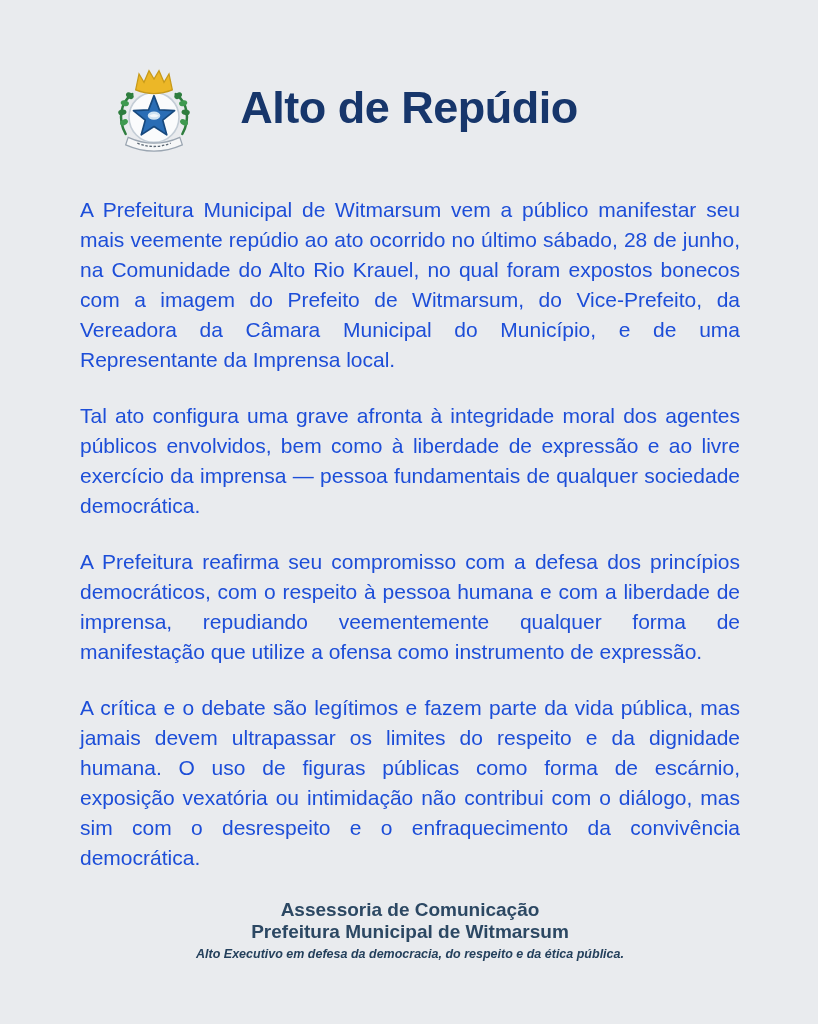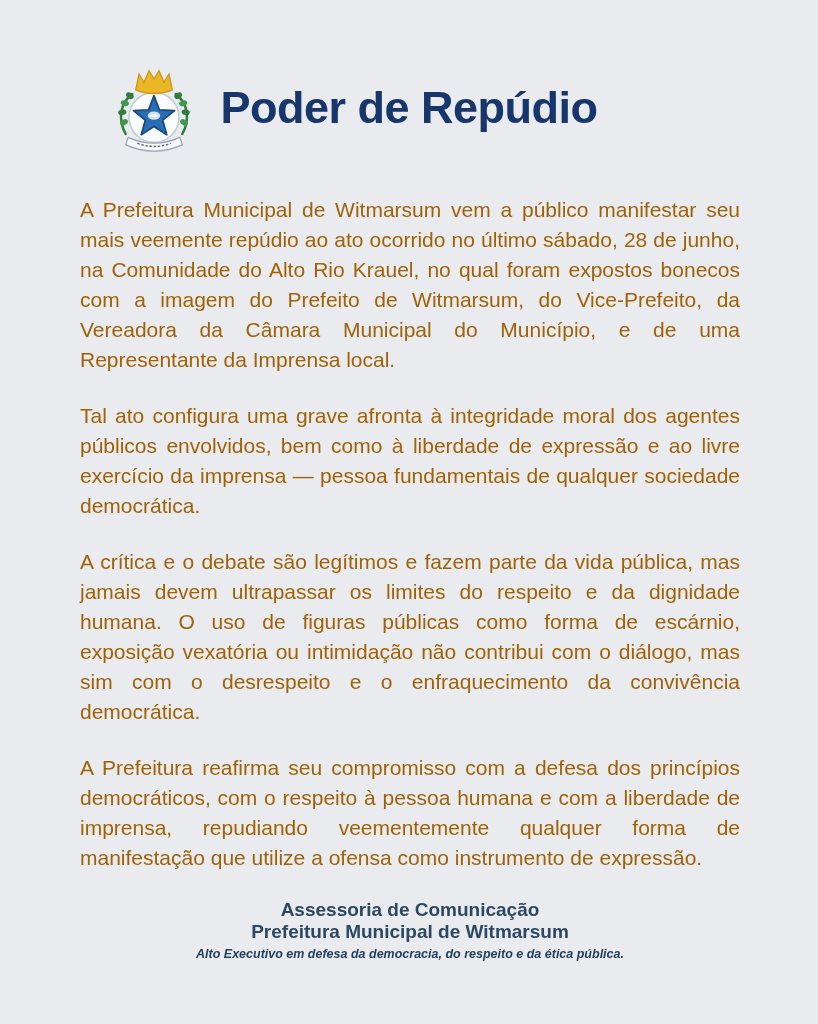--- a/index.html
+++ b/index.html
@@ -35,21 +35,21 @@
     letter-spacing: -0.5px;
     color: #17366b;
   }
   .content {
     padding: 30px 78px 0 80px;
   }
   .content p {
     margin: 0 0 26px 0;
     font-size: 21px;
     line-height: 30px;
-    color: #a16207;
+    color: #1d4ed8;
     text-align: justify;
     font-weight: 500;
   }
   .footer {
     text-align: center;
     margin-top: 4px;
   }
   .footer .sig-line {
     font-size: 19px;
     line-height: 22px;
@@ -95,28 +95,28 @@
 
         <path d="M60 38 L66.5 55.1 L84.7 56 L70.5 67.4 L75.3 85 L60 75 L44.7 85 L49.5 67.4 L35.3 56 L53.5 55.1 Z" fill="#2a6db5" stroke="#17497e" stroke-width="2" stroke-linejoin="round"></path>
 
         <ellipse cx="60" cy="62" rx="7.5" ry="5" fill="#cfe3f2"></ellipse>
         <path d="M54 62 q6 -4 12 0 q-6 4 -12 0 Z" fill="#f2f7fb"></path>
 
         <path d="M29 88 Q60 102 91 88 L94 97 Q60 112 26 97 Z" fill="#f6f7f8" stroke="#9aa5b1" stroke-width="1.5"></path>
         <path d="M40 95 Q60 103 80 95" fill="none" stroke="#5a6673" stroke-width="1.6" stroke-dasharray="3 2"></path>
       </svg>
     </div>
-    <h1 class="title">Poder de Repúdio</h1>
+    <h1 class="title">Alto de Repúdio</h1>
   </div>
 
   <div class="content">
     <p>A Prefeitura Municipal de Witmarsum vem a público manifestar seu mais veemente repúdio ao ato ocorrido no último sábado, 28 de junho, na Comunidade do Alto Rio Krauel, no qual foram expostos bonecos com a imagem do Prefeito de Witmarsum, do Vice-Prefeito, da Vereadora da Câmara Municipal do Município, e de uma Representante da Imprensa local.</p>
     <p>Tal ato configura uma grave afronta à integridade moral dos agentes públicos envolvidos, bem como à liberdade de expressão e ao livre exercício da imprensa — pessoa fundamentais de qualquer sociedade democrática.</p>
+    <p>A Prefeitura reafirma seu compromisso com a defesa dos princípios democráticos, com o respeito à pessoa humana e com a liberdade de imprensa, repudiando veementemente qualquer forma de manifestação que utilize a ofensa como instrumento de expressão.</p>
     <p>A crítica e o debate são legítimos e fazem parte da vida pública, mas jamais devem ultrapassar os limites do respeito e da dignidade humana. O uso de figuras públicas como forma de escárnio, exposição vexatória ou intimidação não contribui com o diálogo, mas sim com o desrespeito e o enfraquecimento da convivência democrática.</p>
-    <p>A Prefeitura reafirma seu compromisso com a defesa dos princípios democráticos, com o respeito à pessoa humana e com a liberdade de imprensa, repudiando veementemente qualquer forma de manifestação que utilize a ofensa como instrumento de expressão.</p>
 
     <div class="footer">
       <div class="sig-line">Assessoria de Comunicação</div>
       <div class="sig-line">Prefeitura Municipal de Witmarsum</div>
       <div class="tagline">Alto Executivo em defesa da democracia, do respeito e da ética pública.</div>
     </div>
   </div>
 
 </div>
 

